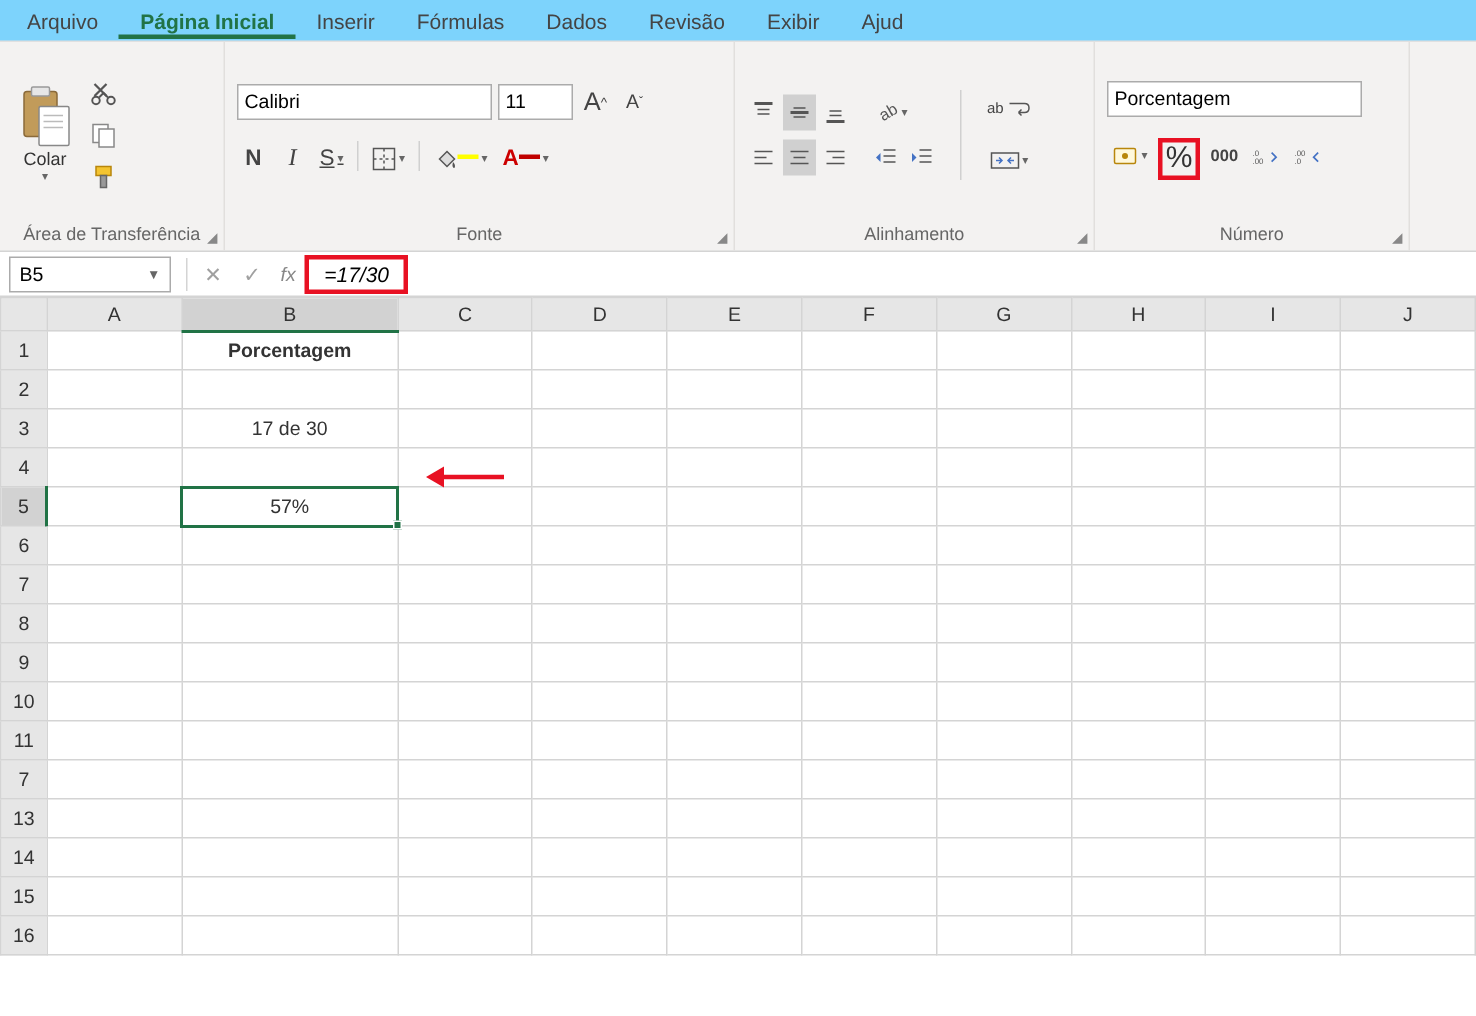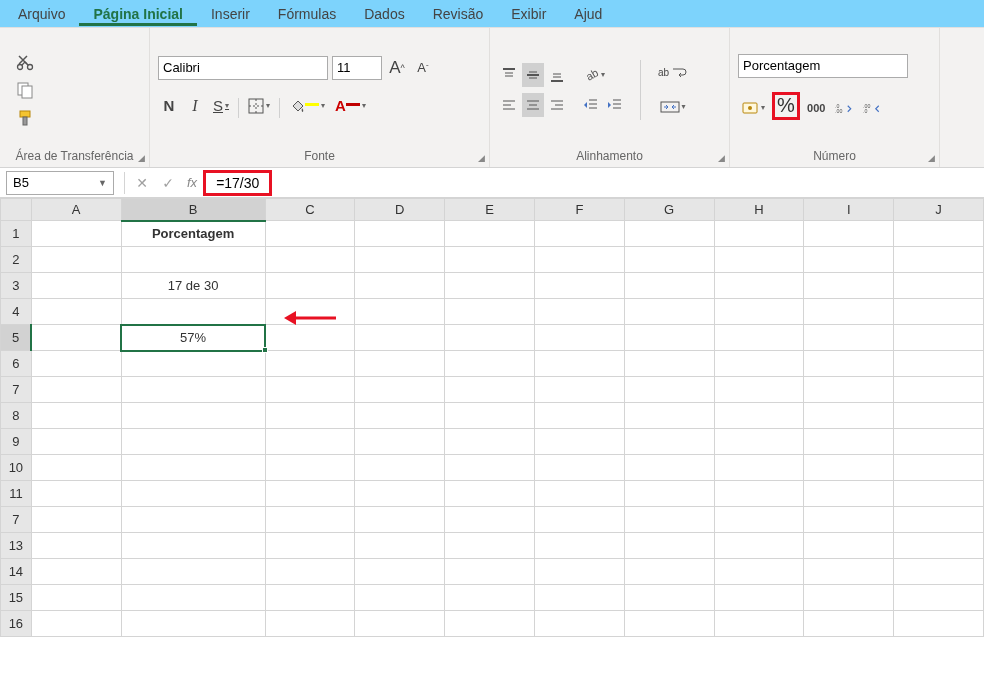--- a/index.html
+++ b/index.html
@@ -16,21 +16,21 @@
 .group-label { text-align: center; font-size: 12px; color: #666; padding: 2px 0; display: flex; justify-content: center; align-items: center; gap: 6px; }
 .group-content { flex: 1; display: flex; align-items: center; }
 .launcher { font-size: 9px; color: #888; position: absolute; right: 4px; bottom: 4px; cursor: pointer; }
 .paste-btn { display: flex; flex-direction: column; align-items: center; padding: 4px; cursor: pointer; }
 .paste-icon-wrap { width: 36px; height: 42px; position: relative; }
 .paste-label { font-size: 12px; color: #333; }
 .clipboard-side { display: flex; flex-direction: column; gap: 6px; margin-left: 6px; }
 .mini-btn { width: 22px; height: 22px; display: flex; align-items: center; justify-content: center; cursor: pointer; color: #555; }
 
 
-.font-row { display: flex; align-items: flex-end; gap: 4px; margin-bottom: 6px; }
+.font-row { display: flex; align-items: flex-start; gap: 4px; margin-bottom: 6px; }
 .font-select { width: 170px; height: 24px; border: 1px solid #ababab; background: #fff; font-size: 13px; padding: 0 4px; }
 .size-select { width: 50px; height: 24px; border: 1px solid #ababab; background: #fff; font-size: 13px; padding: 0 4px; }
 .ribbon-btn { min-width: 22px; height: 24px; display: flex; align-items: center; justify-content: center; cursor: pointer; color: #444; font-size: 14px; padding: 0 3px; }
 .ribbon-btn.b { font-weight: bold; font-size: 15px; }
 .ribbon-btn.i { font-style: italic; font-family: 'Times New Roman'; font-size: 16px; }
 .ribbon-btn.u { text-decoration: underline; font-size: 15px; }
 .ribbon-btn.dd::after { content: '▾'; font-size: 8px; margin-left: 2px; color: #666; }
 .color-bar { width: 14px; height: 3px; display: block; margin-top: -2px; }
 .sep { width: 1px; height: 20px; background: #d0d0d0; margin: 0 2px; }
 
@@ -43,21 +43,21 @@
 .pct-btn { width: 28px; height: 28px; display: flex; align-items: center; justify-content: center; font-size: 20px; color: #333; }
 .red-box { border: 3px solid #e81123; }
 
 
 .formula-bar { display: flex; align-items: center; height: 30px; border-bottom: 1px solid #d4d4d4; background: #fff; }
 .name-box { width: 108px; height: 24px; border: 1px solid #ababab; margin: 0 6px; padding: 0 6px; display: flex; align-items: center; justify-content: space-between; font-size: 13px; background: #fff; }
 .name-box .dd { font-size: 9px; color: #666; }
 .fb-sep { width: 1px; height: 22px; background: #d4d4d4; margin: 0 4px; }
 .fb-btn { width: 26px; height: 26px; display: flex; align-items: center; justify-content: center; color: #a0a0a0; cursor: pointer; font-size: 14px; }
 .fx-label { font-style: italic; font-size: 13px; color: #888; margin: 0 6px; }
-.formula-input-wrap { flex: 1; display: flex; align-items: center; }
+.formula-input-wrap { flex: 1; display: flex; align-items: center; font-style: italic; }
 .formula-red-box { border: 3px solid #e81123; padding: 2px 10px; font-size: 14px; }
 
 
 .grid-wrap { position: relative; }
 .grid { border-collapse: collapse; table-layout: fixed; }
 .grid th, .grid td { border: 1px solid #d4d4d4; background: #fff; font-size: 13px; color: #333; }
 .grid th { background: #e6e6e6; font-weight: normal; text-align: center; height: 22px; }
 .grid th.col { width: 96px; }
 .grid th.col-B { width: 148px; }
 .grid th.row { width: 32px; background: #e6e6e6; }
@@ -91,20 +91,34 @@
   <div class="menuitem">Dados</div>
   <div class="menuitem">Revisão</div>
   <div class="menuitem">Exibir</div>
   <div class="menuitem">Ajud</div>
 </div>
 
 <div class="ribbon">
 
   <div class="group" style="width:150px">
     <div class="group-content">
+      <div class="paste-btn">
+        <div class="paste-icon-wrap">
+          <svg viewBox="0 0 36 42">
+              <rect x="4" y="4" width="22" height="30" rx="2" fill="#c19b5a" stroke="#8a6a3a"></rect>
+              <rect x="9" y="1" width="12" height="6" rx="1" fill="#e6e6e6" stroke="#999"></rect>
+              <rect x="14" y="14" width="20" height="26" rx="1" fill="#fff" stroke="#888"></rect>
+              <line x1="17" y1="20" x2="30" y2="20" stroke="#bbb"></line>
+              <line x1="17" y1="24" x2="30" y2="24" stroke="#bbb"></line>
+              <line x1="17" y1="28" x2="30" y2="28" stroke="#bbb"></line>
+            </svg>
+        </div>
+        <span class="paste-label">Colar</span>
+        <span style="font-size:8px;color:#666">▾</span>
+      </div>
       <div class="clipboard-side">
         <div class="mini-btn">
           <svg class="icon18" viewBox="0 0 18 18">
               <path d="M3 3 L11 11 M11 3 L3 11" stroke="#555" stroke-width="1.5" fill="none"></path>
               <circle cx="4" cy="14" r="2.5" fill="none" stroke="#555" stroke-width="1.3"></circle>
               <circle cx="14" cy="14" r="2.5" fill="none" stroke="#555" stroke-width="1.3"></circle>
               <path d="M6 12 L9 9 M12 12 L9 9" stroke="#555" stroke-width="1.3"></path>
             </svg>
         </div>
         <div class="mini-btn dd">

